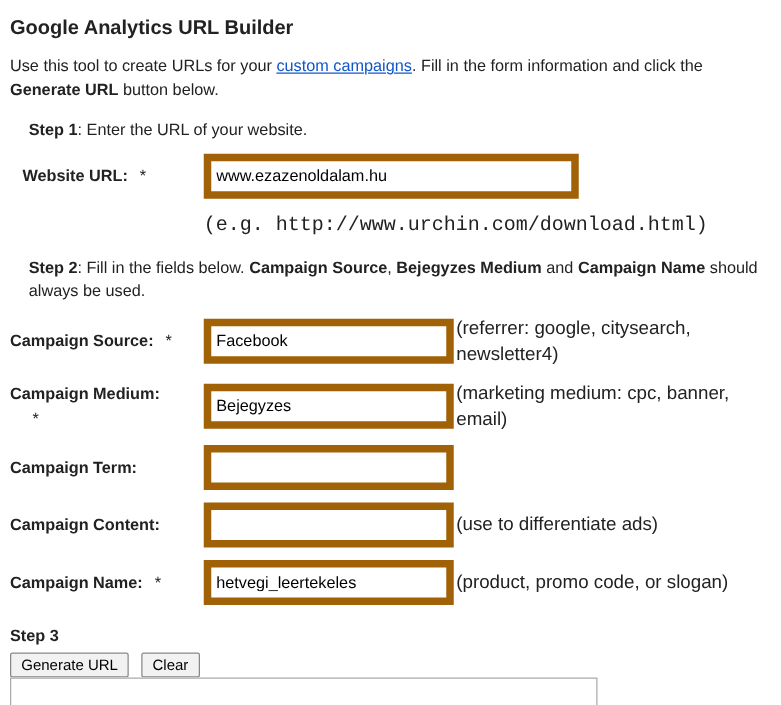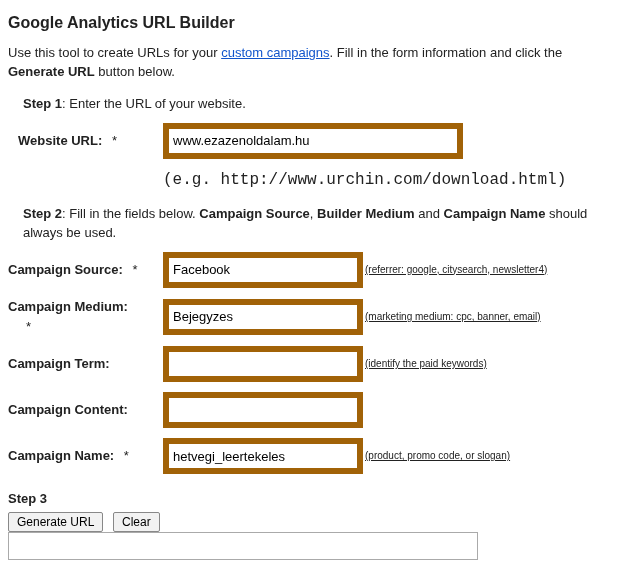--- a/index.html
+++ b/index.html
@@ -54,24 +54,23 @@
     width: 180px;
     height: 20px;
     padding: 2px 4px;
     font-size: 13px;
     font-family: Arial, Helvetica, sans-serif;
     border: 6px solid #a16207;
     box-sizing: content-box;
   }
   .hint-col {
     flex: 1;
-    font-size: 10px;
+    font-size: 15px;
     color: #222;
     padding-left: 4px;
-    text-decoration: underline;
   }
   .website-row .input-col input[type="text"] {
     width: 280px;
   }
   .website-indent {
     margin-left: 155px;
   }
   .website-example {
     font-family: "Courier New", monospace;
     font-size: 16px;
@@ -129,21 +128,21 @@
     <span class="lbl">Website URL:</span>
     <span class="req">*</span>
   </div>
   <div class="input-col" style="width:auto;">
     <input type="text" value="www.ezazenoldalam.hu" style="">
   </div>
 </div>
 <div class="website-indent website-example">(e.g. http://www.urchin.com/download.html)</div>
 
 <p class="step-line">
-  <b>Step 2</b><span>: Fill in the fields below. </span><b>Campaign Source</b><span>, </span><b>Builder Medium</b><span> and </span><b>Campaign Name</b><span> should always be used.</span>
+  <b>Step 2</b><span>: Fill in the fields below. </span><b>Campaign Source</b><span>, </span><b>Bejegyzes Medium</b><span> and </span><b>Campaign Name</b><span> should always be used.</span>
 </p>
 
 <div class="form-row">
   <div class="label-col">
     <span class="lbl">Campaign Source:</span>
     <span class="req">*</span>
   </div>
   <div class="input-col">
     <input type="text" value="Facebook" style="">
   </div>
@@ -162,31 +161,31 @@
 </div>
 
 <div class="form-row">
   <div class="label-col">
     <span class="lbl">Campaign Term:</span>
     <span class="req"></span>
   </div>
   <div class="input-col">
     <input type="text" value="" style="">
   </div>
-  <div class="hint-col">(identify the paid keywords)</div>
 </div>
 
 <div class="form-row">
   <div class="label-col">
     <span class="lbl">Campaign Content:</span>
     <span class="req"></span>
   </div>
   <div class="input-col">
     <input type="text" value="" style="">
   </div>
+  <div class="hint-col">(use to differentiate ads)</div>
 </div>
 
 <div class="form-row">
   <div class="label-col">
     <span class="lbl">Campaign Name:</span>
     <span class="req">*</span>
   </div>
   <div class="input-col">
     <input type="text" value="hetvegi_leertekeles" style="">
   </div>

